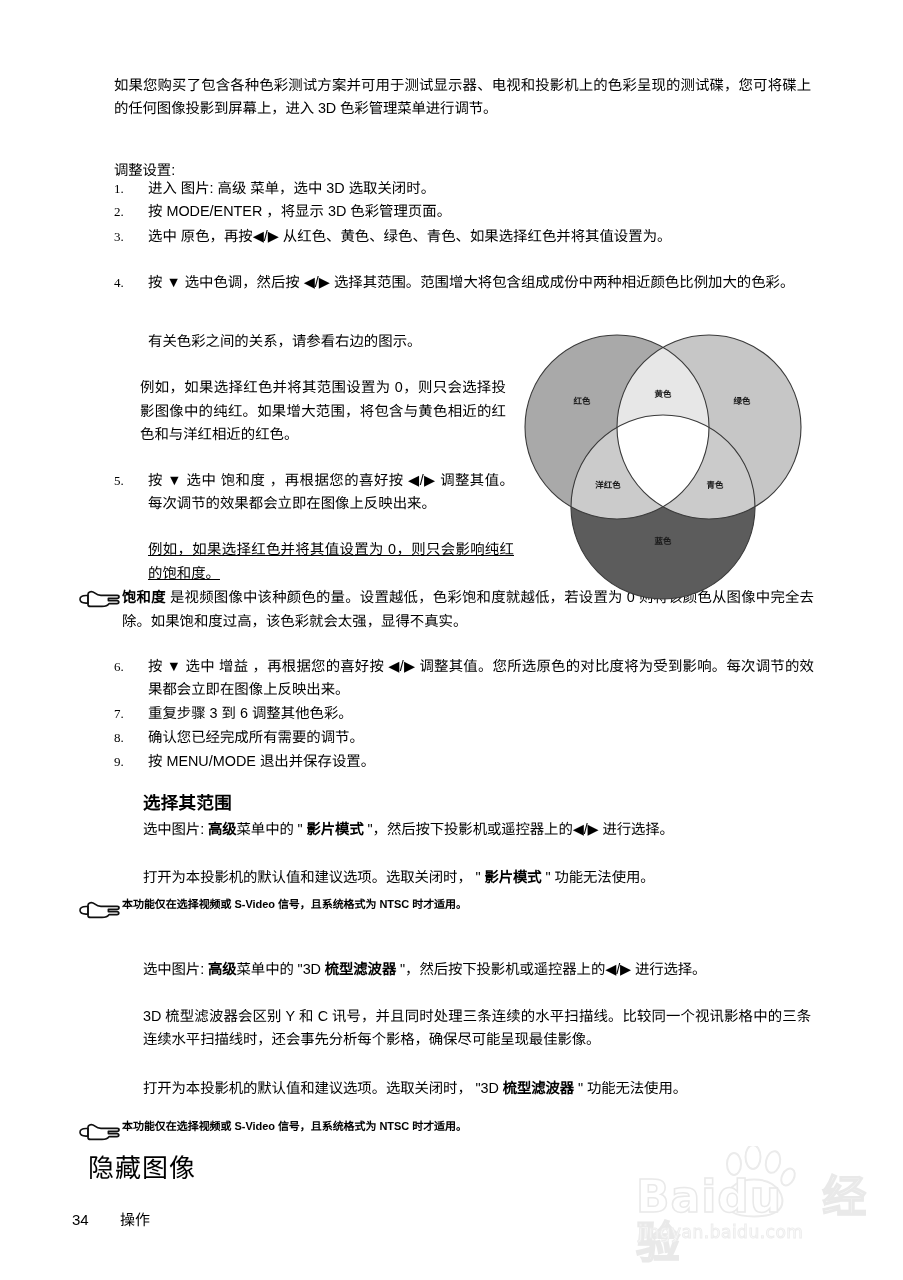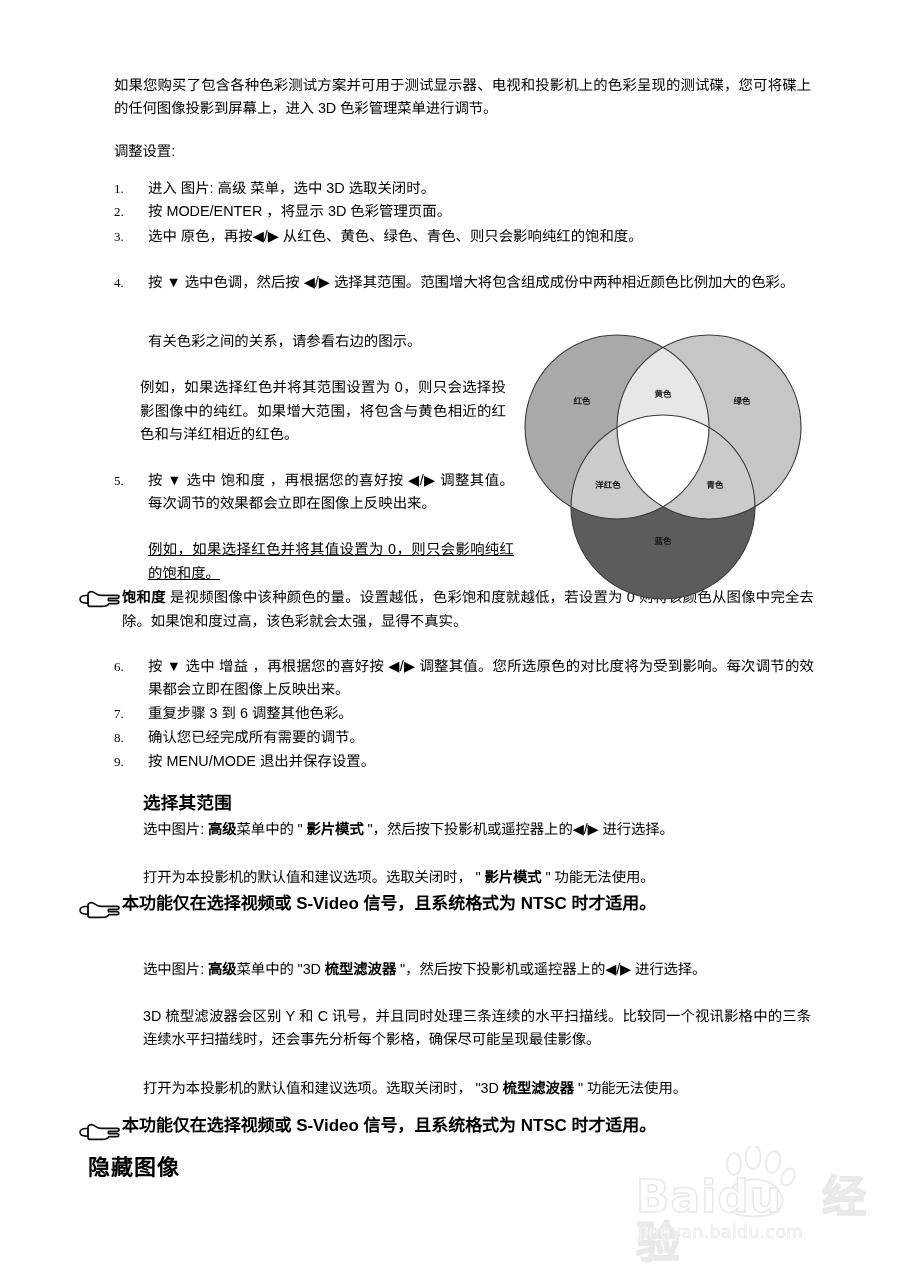--- a/index.html
+++ b/index.html
@@ -67,41 +67,41 @@
   
   .h2 {
     position: absolute;
     font-size: 17.5px;
     font-weight: bold;
     line-height: 24px;
     letter-spacing: 0.3px;
   }
   .h1 {
     position: absolute;
-    font-size: 22px;
-    font-weight: bold;
+    font-size: 26px;
+    font-weight: normal;
     line-height: 36px;
     letter-spacing: 1px;
   }
 
   
   .note {
     position: absolute;
     display: flex;
     align-items: flex-start;
   }
   .hand-icon {
     flex: 0 0 auto;
     width: 44px;
     height: 26px;
     margin-right: 2px;
   }
   .hand-icon svg { display: block; }
   .note-text {
-    font-size: 17px;
+    font-size: 11px;
     font-weight: bold;
     line-height: 22px;
     letter-spacing: -0.05px;
   }
   .note-body-wide {
     font-size: 14.4px;
     line-height: 23.5px;
     font-weight: normal;
     text-align: justify;
     text-justify: inter-ideograph;
@@ -157,37 +157,37 @@
 </style>
 </head>
 <body>
 
 <div class="page">
 
   <div class="para" style="left:114px; top:74px; width:697px;">
     <span>如果您购买了包含各种色彩测试方案并可用于测试显示器、电视和投影机上的色彩呈现的测试碟，您可将碟上的任何图像投影到屏幕上，进入 3D 色彩管理菜单进行调节。</span>
   </div>
 
-  <div class="para" style="left:114px; top:140px; width:400px;">
+  <div class="para" style="left:114px; top:159px; width:400px;">
     <span>调整设置:</span>
   </div>
 
   <div class="list-item" style="left:114px; top:177px; width:700px;">
     <span class="list-num">1.</span>
     <span class="list-body">进入 图片: 高级 菜单，选中 3D 选取关闭时。</span>
   </div>
 
   <div class="list-item" style="left:114px; top:200px; width:700px;">
     <span class="list-num">2.</span>
     <span class="list-body">按 MODE/ENTER ，将显示 3D 色彩管理页面。</span>
   </div>
 
   <div class="list-item" style="left:114px; top:225px; width:700px;">
     <span class="list-num">3.</span>
-    <span class="list-body">选中 原色，再按◀/▶ 从红色、黄色、绿色、青色、则只会影响纯红的饱和度。</span>
+    <span class="list-body">选中 原色，再按◀/▶ 从红色、黄色、绿色、青色、如果选择红色并将其值设置为。</span>
   </div>
 
   <div class="list-item" style="left:114px; top:271px; width:700px;">
     <span class="list-num">4.</span>
     <span class="list-body">按 ▼ 选中色调，然后按 ◀/▶ 选择其范围。范围增大将包含组成成份中两种相近颜色比例加大的色彩。</span>
   </div>
 
   <div class="sub-para" style="left:148px; top:330px; width:366px;">
     <span>有关色彩之间的关系，请参看右边的图示。</span>
   </div>
@@ -297,20 +297,24 @@
                  C12.6 6.5 12 7.2 12 8.2 Z" fill="none" stroke="#111" stroke-width="1.7" stroke-linejoin="round"></path>
       </svg>
     </span>
     <span class="note-text">本功能仅在选择视频或 S-Video 信号，且系统格式为 NTSC 时才适用。</span>
   </div>
 
   <div class="h1" style="left:88px; top:1150px; width:420px;">
     <span>隐藏图像</span>
   </div>
 
+  <div class="footer" style="left:72px; top:1208px; width:300px;">
+    <span class="footer-num">34</span>
+    <span>操作</span>
+  </div>
 
   <div class="venn" style="left:512px; top:322px; width:300px; height:282px;">
     <svg width="300" height="282" viewBox="0 0 300 282" xmlns="http://www.w3.org/2000/svg">
       <defs>
         <clipPath id="clipR">
             <circle cx="105" cy="105" r="92"></circle>
           </clipPath>
         <clipPath id="clipG">
             <circle cx="197" cy="105" r="92"></circle>
           </clipPath>

